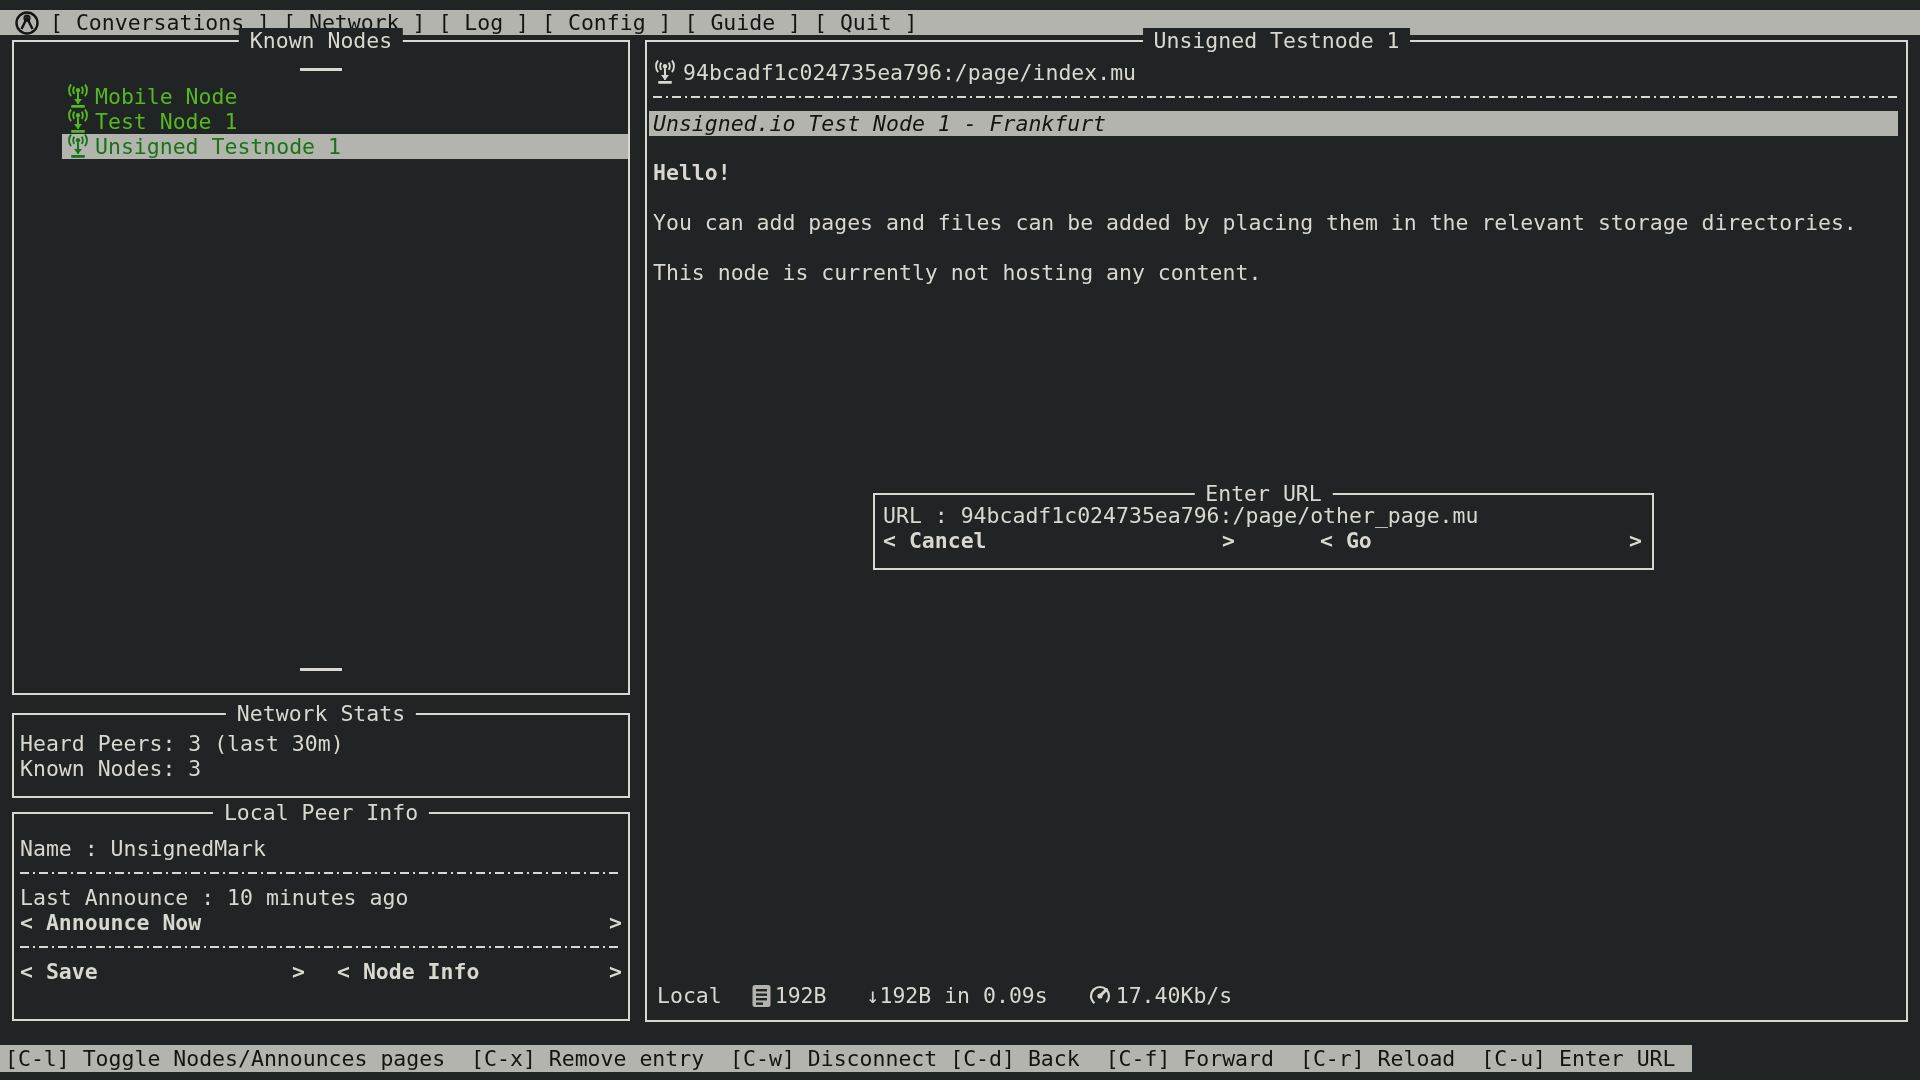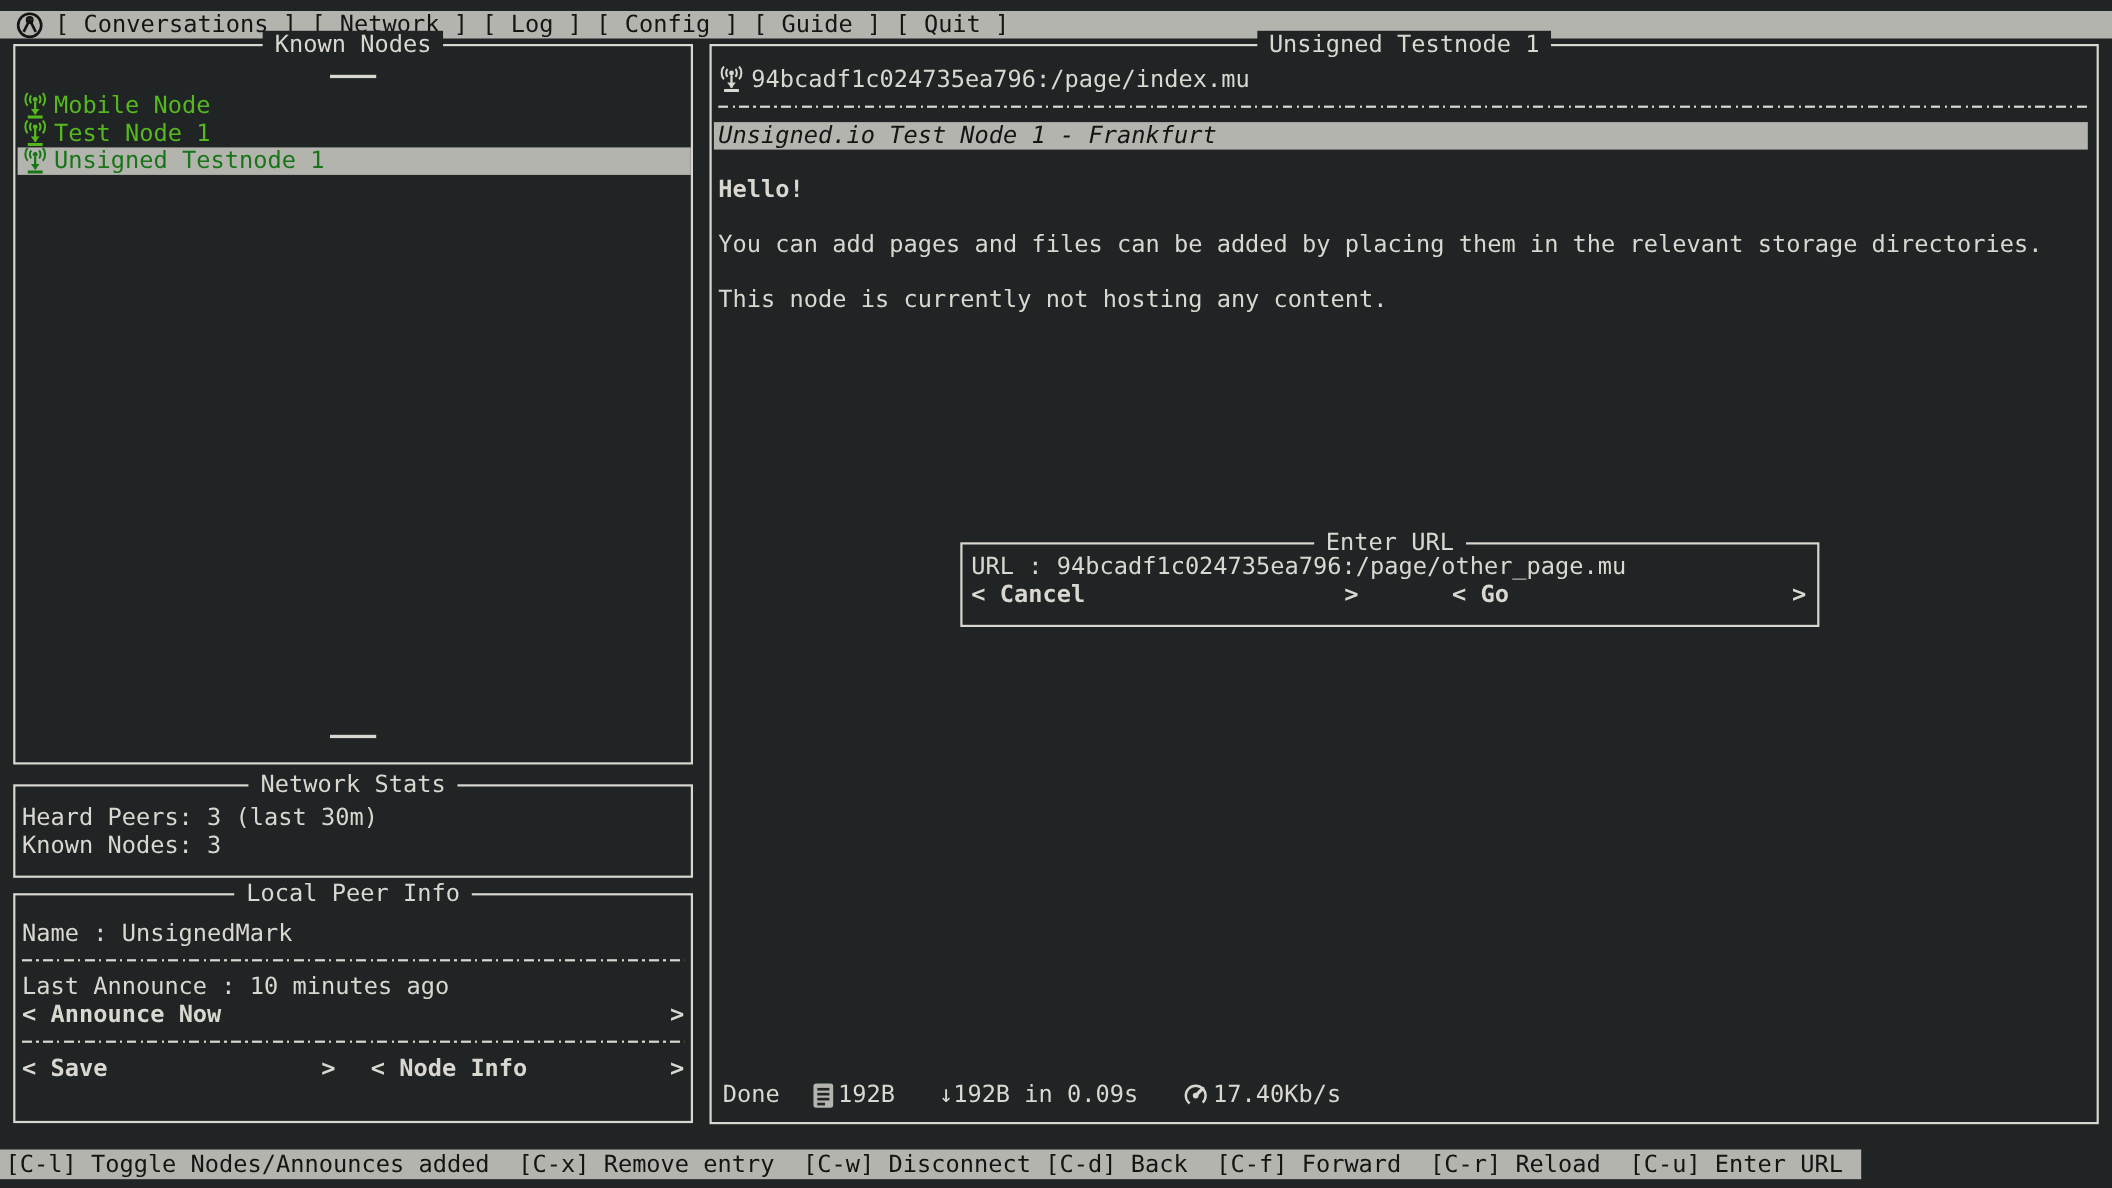--- a/index.html
+++ b/index.html
@@ -19,21 +19,21 @@
   .topbar{position:absolute;left:0;top:10px;width:1920px;height:25px;background:var(--bar-bg);color:var(--bar-fg);display:flex;align-items:center;}
   .topbar .logo{margin:0 10px 0 14px;display:flex;align-items:center;}
   .menu-item{margin-right:13px;white-space:pre;cursor:default;}
 
   
   .panel{position:absolute;border:2px solid var(--fg);background:var(--bg);}
   .panel-title{position:absolute;top:-14px;left:50%;transform:translateX(-50%);background:var(--bg);padding:0 11px;white-space:nowrap;color:var(--fg);}
 
   
   .scroll-indicator{position:absolute;left:50%;transform:translateX(-50%);width:42px;height:3px;background:var(--fg);}
-  .node-list{margin-top:42px;}
+  .node-list{margin-top:42px;margin-left:46px;}
   .node-row{height:25px;display:flex;align-items:center;color:var(--green);padding-left:4px;margin-left:2px;white-space:pre;}
   .node-row.selected{background:var(--bar-bg);color:var(--sel-green);}
   .node-row .nicon{margin-right:5px;display:flex;align-items:center;}
 
   .stat-line,.info-line{padding-left:6px;white-space:pre;}
   .dashline{height:2px;margin:11px 6px;background:repeating-linear-gradient(90deg,var(--fg) 0 9px,transparent 9px 13px,var(--fg) 13px 15px,transparent 15px 19px);}
 
   .tui-btn{display:flex;justify-content:space-between;white-space:pre;cursor:default;font-weight:bold;}
   .btn-row{display:flex;padding:0 6px;}
 
@@ -163,21 +163,21 @@
     <div class="dialog">
       <span class="panel-title">Enter URL</span>
       <div class="dialog-url"><span>URL : </span><span>94bcadf1c024735ea796:/page/other_page.mu</span></div>
       <div class="dialog-btns">
         <div class="tui-btn cancel"><span><span>&lt;</span><span> Cancel</span></span><span>&gt;</span></div>
         <div class="tui-btn go"><span><span>&lt;</span><span> Go</span></span><span>&gt;</span></div>
       </div>
     </div>
 
     <div class="statusline">
-      <span>Done</span>
+      <span>Local</span>
       <span class="sicon" style="margin-left:30px;">
         <svg width="19" height="24" viewBox="0 0 19 24">
           <rect x="0.5" y="1" width="18" height="22" rx="2.5" fill="var(--bar-bg)"></rect>
           <rect x="4" y="5" width="11" height="2.4" fill="var(--bg)"></rect>
           <rect x="4" y="9.5" width="11" height="2.4" fill="var(--bg)"></rect>
           <rect x="4" y="14" width="11" height="2.4" fill="var(--bg)"></rect>
           <rect x="4" y="18.5" width="7" height="2.4" fill="var(--bg)"></rect>
         </svg>
       </span>
       <span>192B</span>
@@ -187,21 +187,21 @@
           <circle cx="12" cy="12" r="9" stroke="var(--fg)" stroke-width="2.2" fill="none" stroke-dasharray="44 13" stroke-dashoffset="-34" transform="rotate(-90 12 12)"></circle>
           <circle cx="12" cy="12" r="2.6" fill="var(--fg)"></circle>
           <path d="M12,12 L18.5,5.5" stroke="var(--fg)" stroke-width="3" stroke-linecap="round"></path>
         </svg>
       </span>
       <span>17.40Kb/s</span>
     </div>
   </div>
 
   <div class="helpbar">
-    <span class="help-item">[C-l] Toggle Nodes/Announces added</span>
+    <span class="help-item">[C-l] Toggle Nodes/Announces pages</span>
     <span class="help-item">[C-x] Remove entry</span>
     <span class="help-item gap-sm">[C-w] Disconnect</span>
     <span class="help-item">[C-d] Back</span>
     <span class="help-item">[C-f] Forward</span>
     <span class="help-item">[C-r] Reload</span>
     <span class="help-item">[C-u] Enter URL</span>
   </div>
 
 </div>
 

